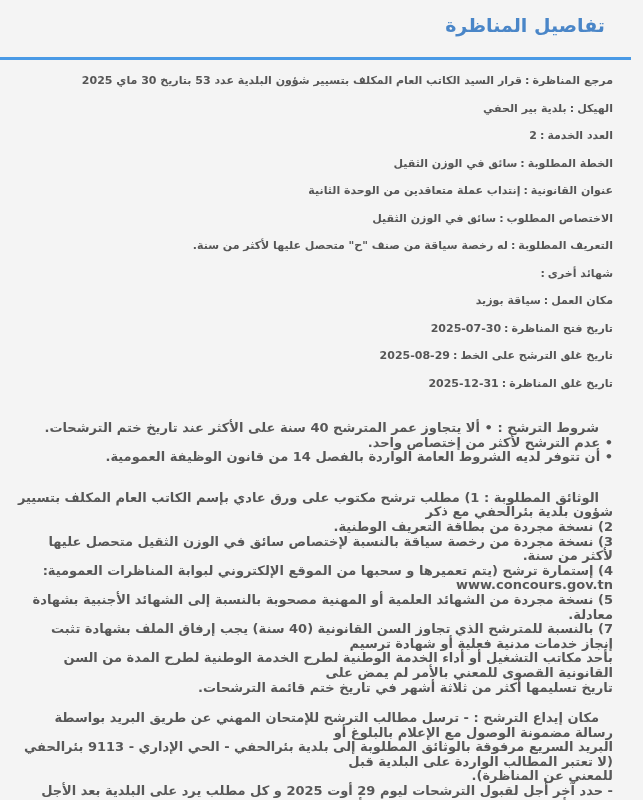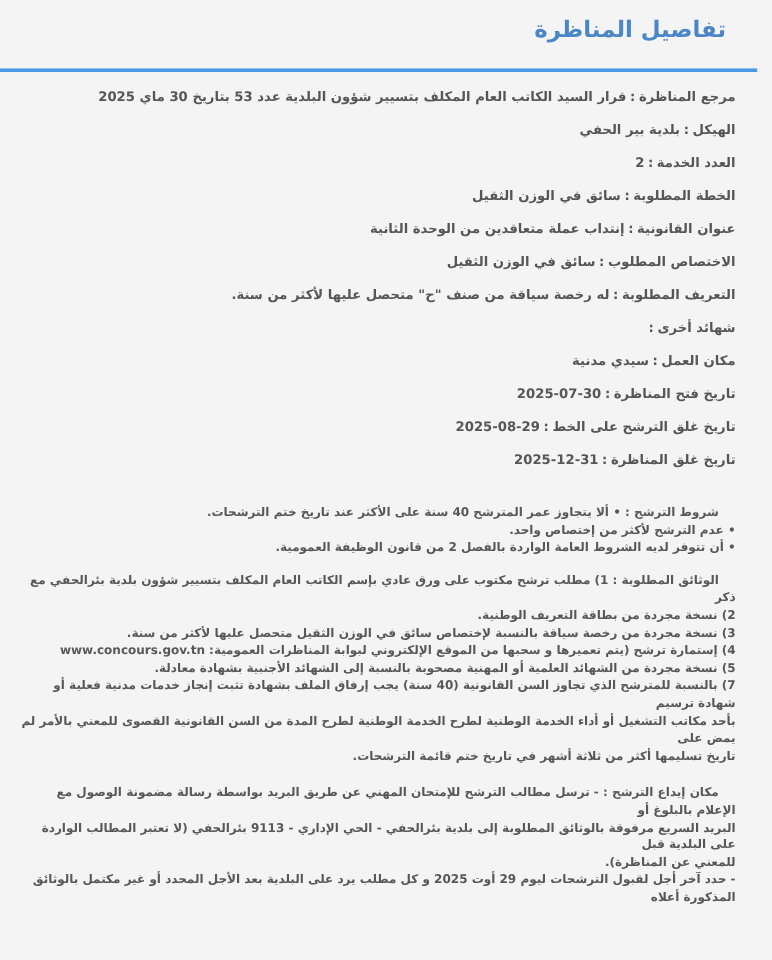--- a/index.html
+++ b/index.html
@@ -49,29 +49,29 @@
     color: #565656;
     line-height: 15px;
     margin: 0;
     height: 27.5px;
     display: flex;
     align-items: center;
   }
   .field.first { margin-top: 5px; }
   .field .sep { margin: 0 3px; }
   .block {
-    font-size: 10px;
+    font-size: 13px;
     font-weight: bold;
     color: #585858;
     line-height: 14.6px;
     margin: 0;
   }
   .block .indent { display: inline-block; width: 14px; }
   .block-conditions { margin-top: 24px; right: 0; }
-  .block-docs { margin-top: 13px; }
+  .block-docs { margin-top: 26px; }
   .block-deposit { margin-top: 16px; }
   .line { display: block; }
 </style>
 </head>
 <body>
 
 <div class="header">
   <h1 class="page-title">تفاصيل المناظرة</h1>
   <div class="title-rule"></div>
 </div>
@@ -114,42 +114,42 @@
       <span>له رخصة سياقة من صنف "ح" متحصل عليها لأكثر من سنة.</span>
   </p>
   <p class="field">
     <span>شهائد أخرى</span>
       <span class="sep">:</span>
       <span></span>
   </p>
   <p class="field">
     <span>مكان العمل</span>
       <span class="sep">:</span>
-      <span>سيدي مدنية</span>
+      <span>سياقة بوزيد</span>
   </p>
   <p class="field">
     <span>تاريخ فتح المناظرة</span>
       <span class="sep">:</span>
       <span>2025-07-30</span>
   </p>
   <p class="field">
     <span>تاريخ غلق الترشح على الخط</span>
       <span class="sep">:</span>
       <span>2025-08-29</span>
   </p>
   <p class="field">
     <span>تاريخ غلق المناظرة</span>
       <span class="sep">:</span>
       <span>2025-12-31</span>
   </p>
 
   <div class="block block-conditions">
     <span class="line"><span class="indent"></span><span>شروط الترشح</span> : <span>• ألا يتجاوز عمر المترشح 40 سنة على الأكثر عند تاريخ ختم الترشحات.</span></span>
     <span class="line">• عدم الترشح لأكثر من إختصاص واحد.</span>
-    <span class="line">• أن تتوفر لديه الشروط العامة الواردة بالفصل 2 من قانون الوظيفة العمومية.</span>
+    <span class="line">• أن تتوفر لديه الشروط العامة الواردة بالفصل 14 من قانون الوظيفة العمومية.</span>
   </div>
 
   <div class="block block-docs">
     <span class="line"><span class="indent"></span><span>الوثائق المطلوبة</span> : <span>1) مطلب ترشح مكتوب على ورق عادي بإسم الكاتب العام المكلف بتسيير شؤون بلدية بئرالحفي مع ذكر</span></span>
     <span class="line">2) نسخة مجردة من بطاقة التعريف الوطنية.</span>
     <span class="line">3) نسخة مجردة من رخصة سياقة بالنسبة لإختصاص سائق في الوزن الثقيل متحصل عليها لأكثر من سنة.</span>
     <span class="line">4) إستمارة ترشح (يتم تعميرها و سحبها من الموقع الإلكتروني لبوابة المناظرات العمومية: www.concours.gov.tn</span>
     <span class="line">5) نسخة مجردة من الشهائد العلمية أو المهنية مصحوبة بالنسبة إلى الشهائد الأجنبية بشهادة معادلة.</span>
     <span class="line">7) بالنسبة للمترشح الذي تجاوز السن القانونية (40 سنة) يجب إرفاق الملف بشهادة تثبت إنجاز خدمات مدنية فعلية أو شهادة ترسيم</span>
     <span class="line">بأحد مكاتب التشغيل أو أداء الخدمة الوطنية لطرح الخدمة الوطنية لطرح المدة من السن القانونية القصوى للمعني بالأمر لم يمض على</span>

